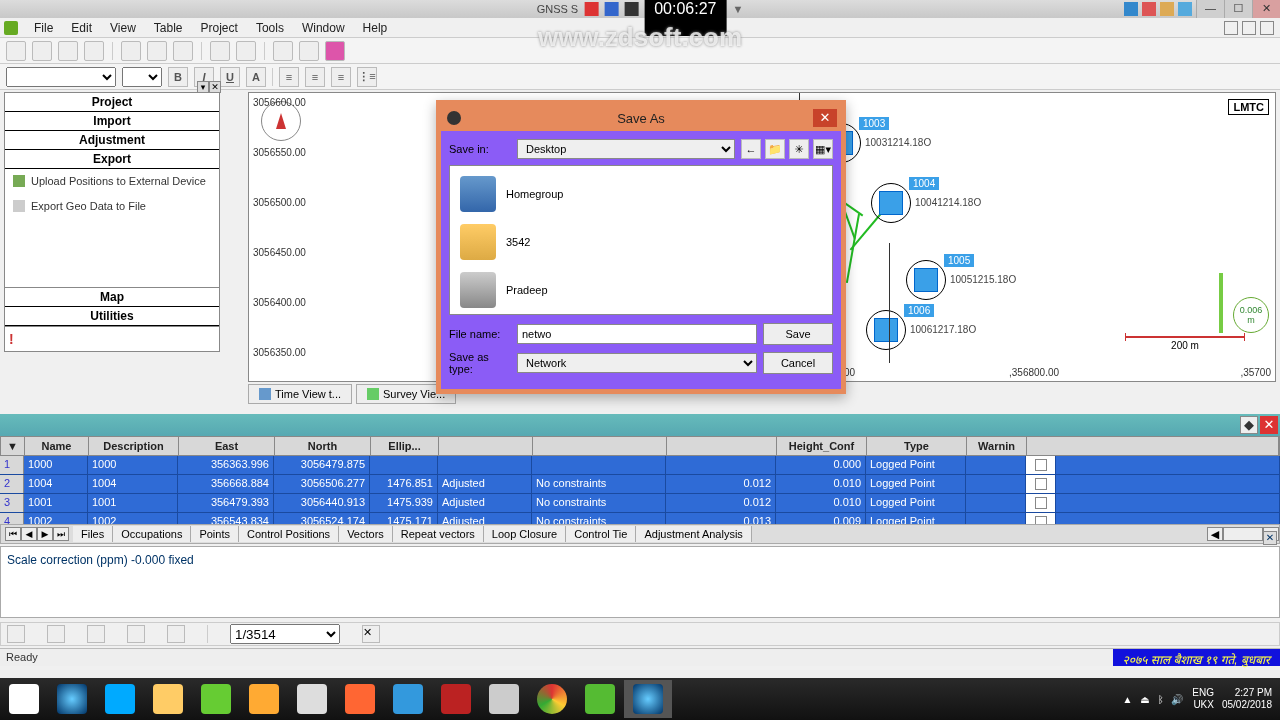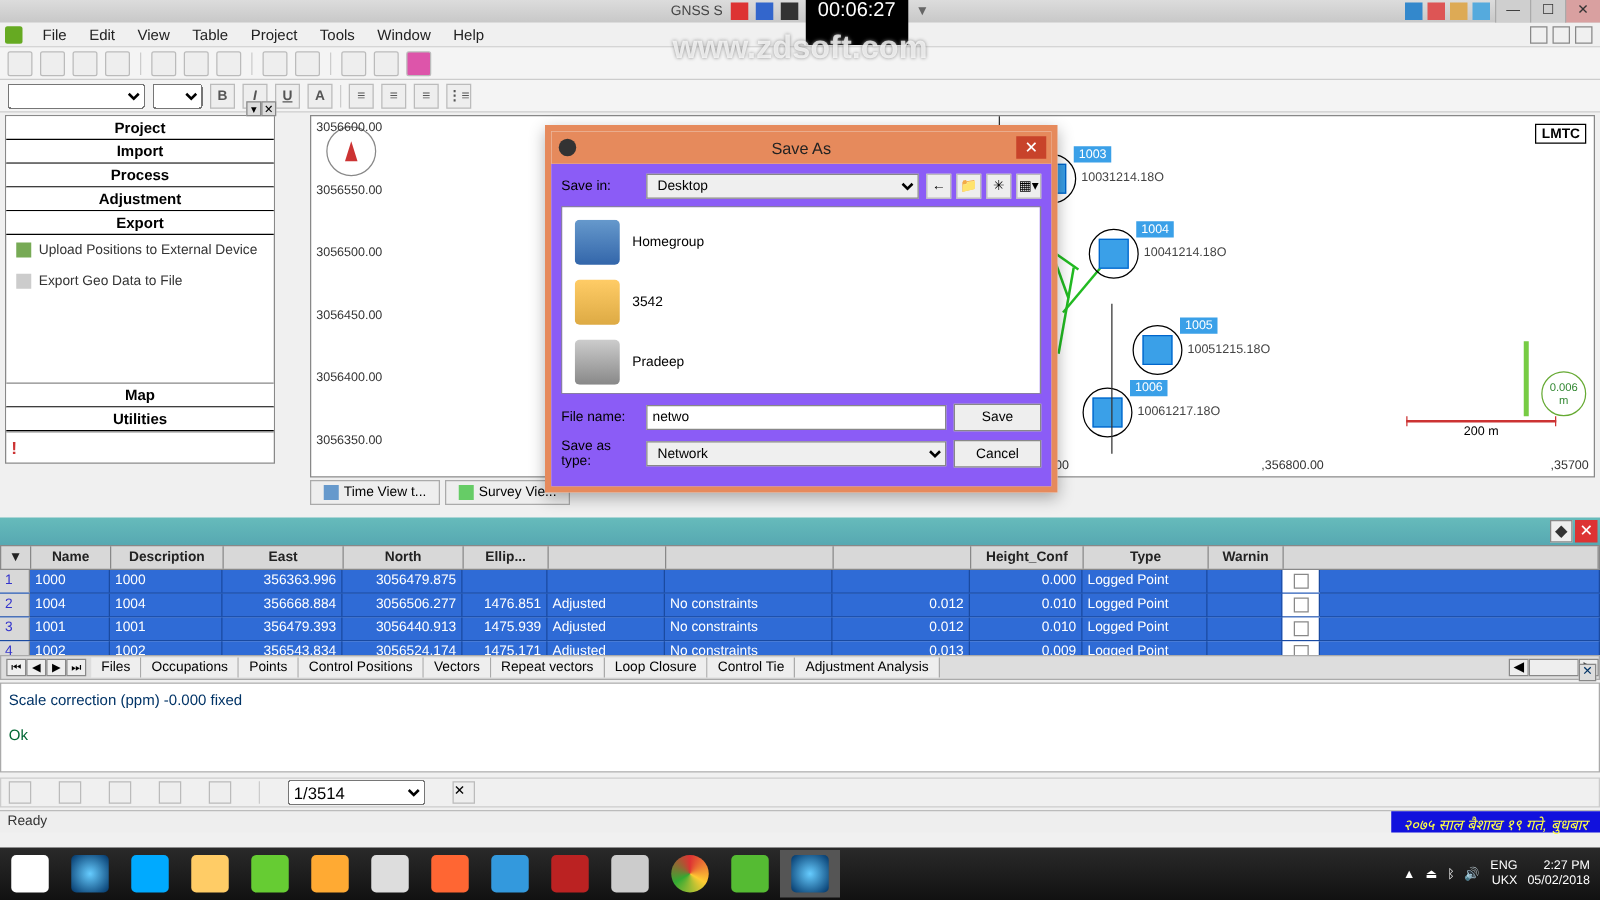--- a/index.html
+++ b/index.html
@@ -223,21 +223,20 @@
 
 <div class="main">
 
   <div class="sidebar">
     <div class="side-close">
         <div>▾</div>
         <div>✕</div>
       </div>
     <div class="side-hdr">Project</div>
     <div class="side-hdr">Import</div>
-    <div class="side-hdr">Process</div>
     <div class="side-hdr">Adjustment</div>
     <div class="side-hdr">Export</div>
     <div class="side-item">
         <span class="ic"></span>
         <span>Upload Positions to External Device</span>
       </div>
     <div class="side-item">
         <span class="ic" style="background:#ccc"></span>
         <span>Export Geo Data to File</span>
       </div>
@@ -441,21 +440,20 @@
     <div class="scroll">
         <div>◀</div>
         <div style="width:40px"></div>
         <div>▶</div>
       </div>
   </div>
 
   <div class="log">
     <div class="x">✕</div>
     <div>Scale correction (ppm)   -0.000    fixed</div><br>
-    <div style="color:#063">Ok</div>
   </div>
 
   <div class="zoombar">
     <div class="btn"></div>
     <div class="btn"></div>
     <div class="btn"></div>
     <div class="btn"></div>
     <div class="btn"></div>
     <div style="width:1px;height:18px;background:#ccc"></div>
     <select><option>1/3514</option></select>

